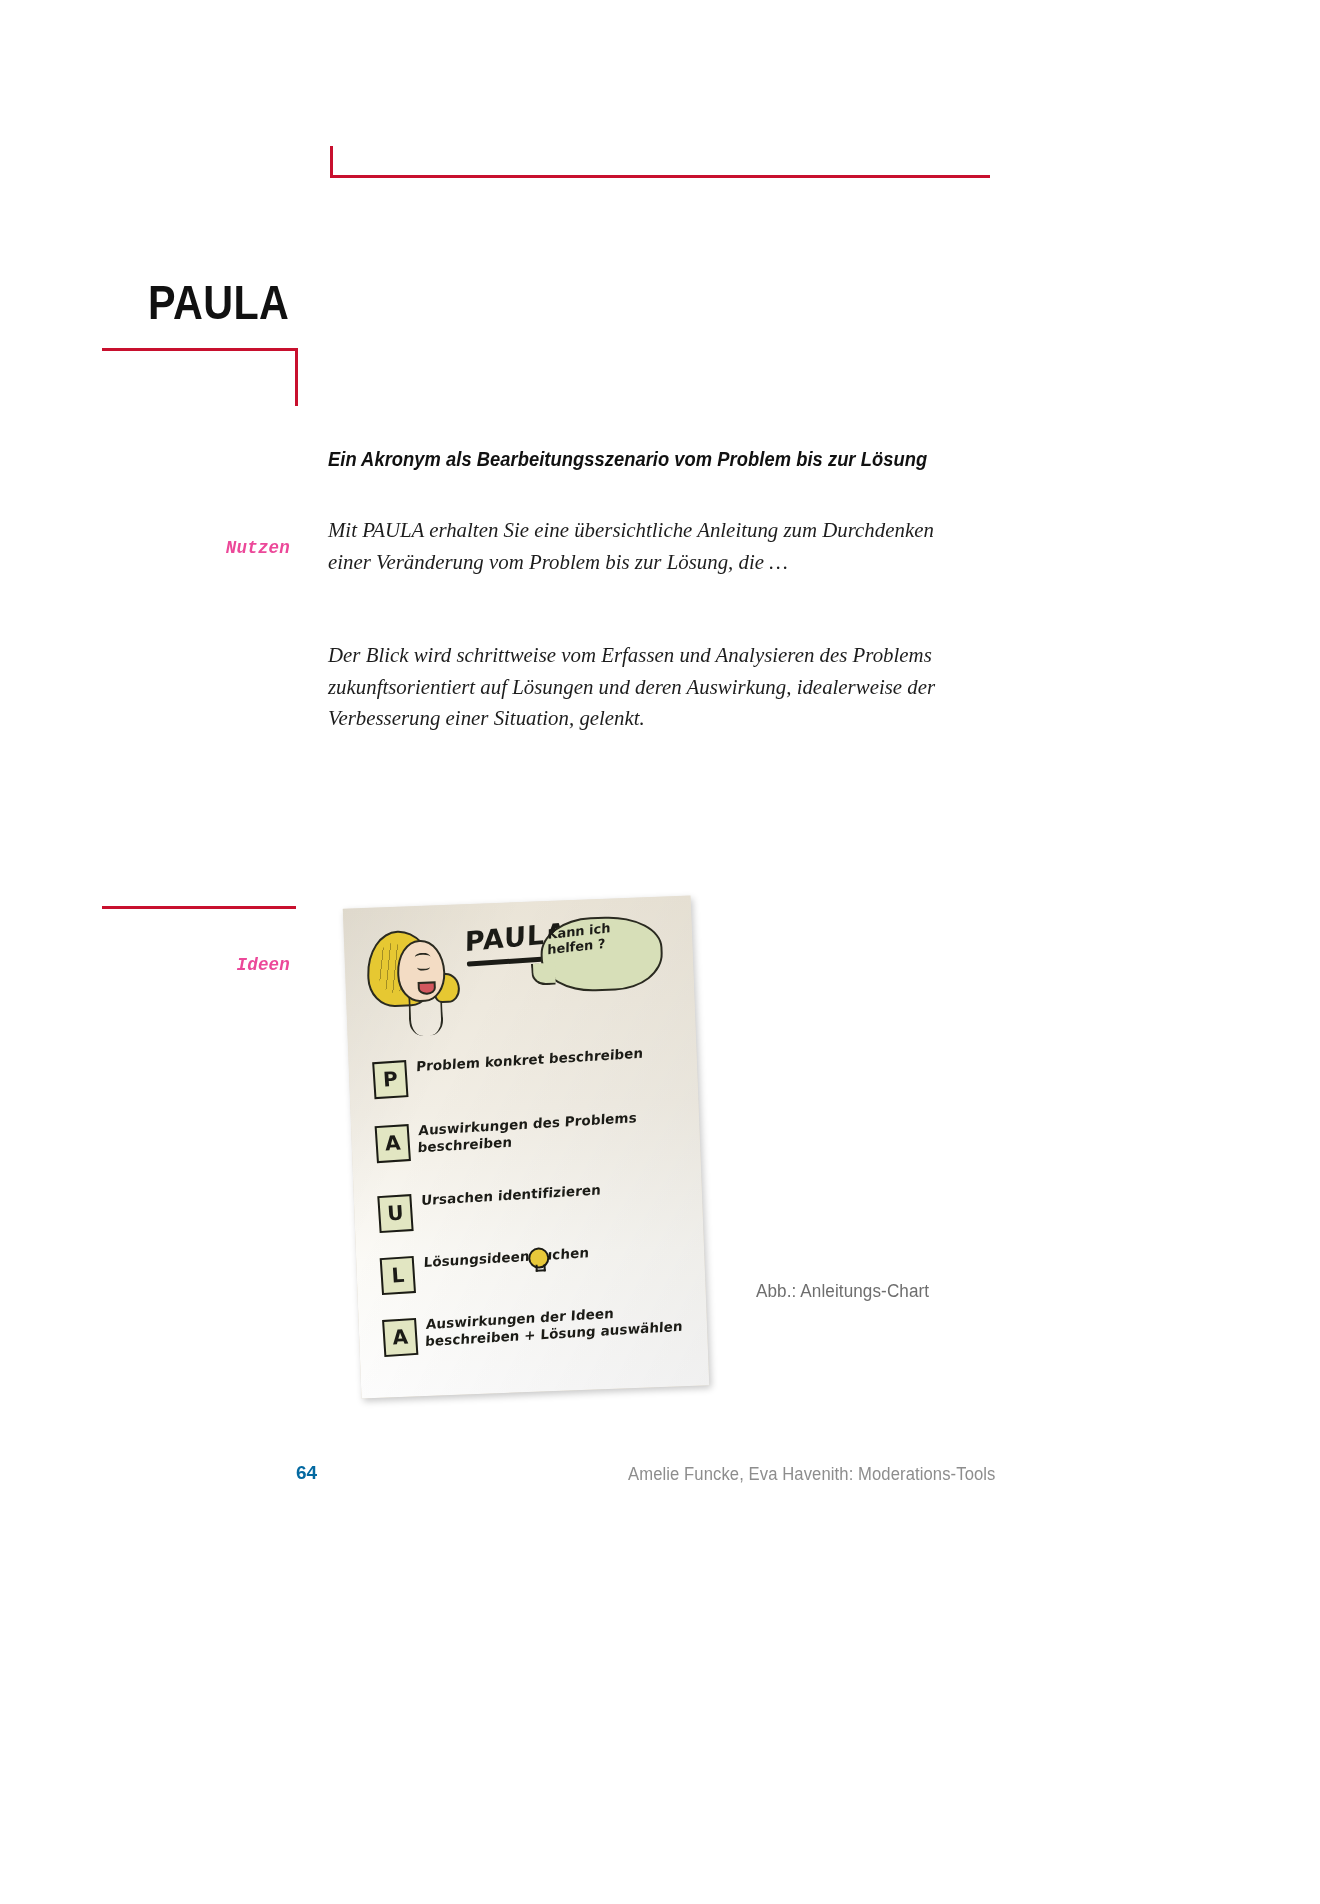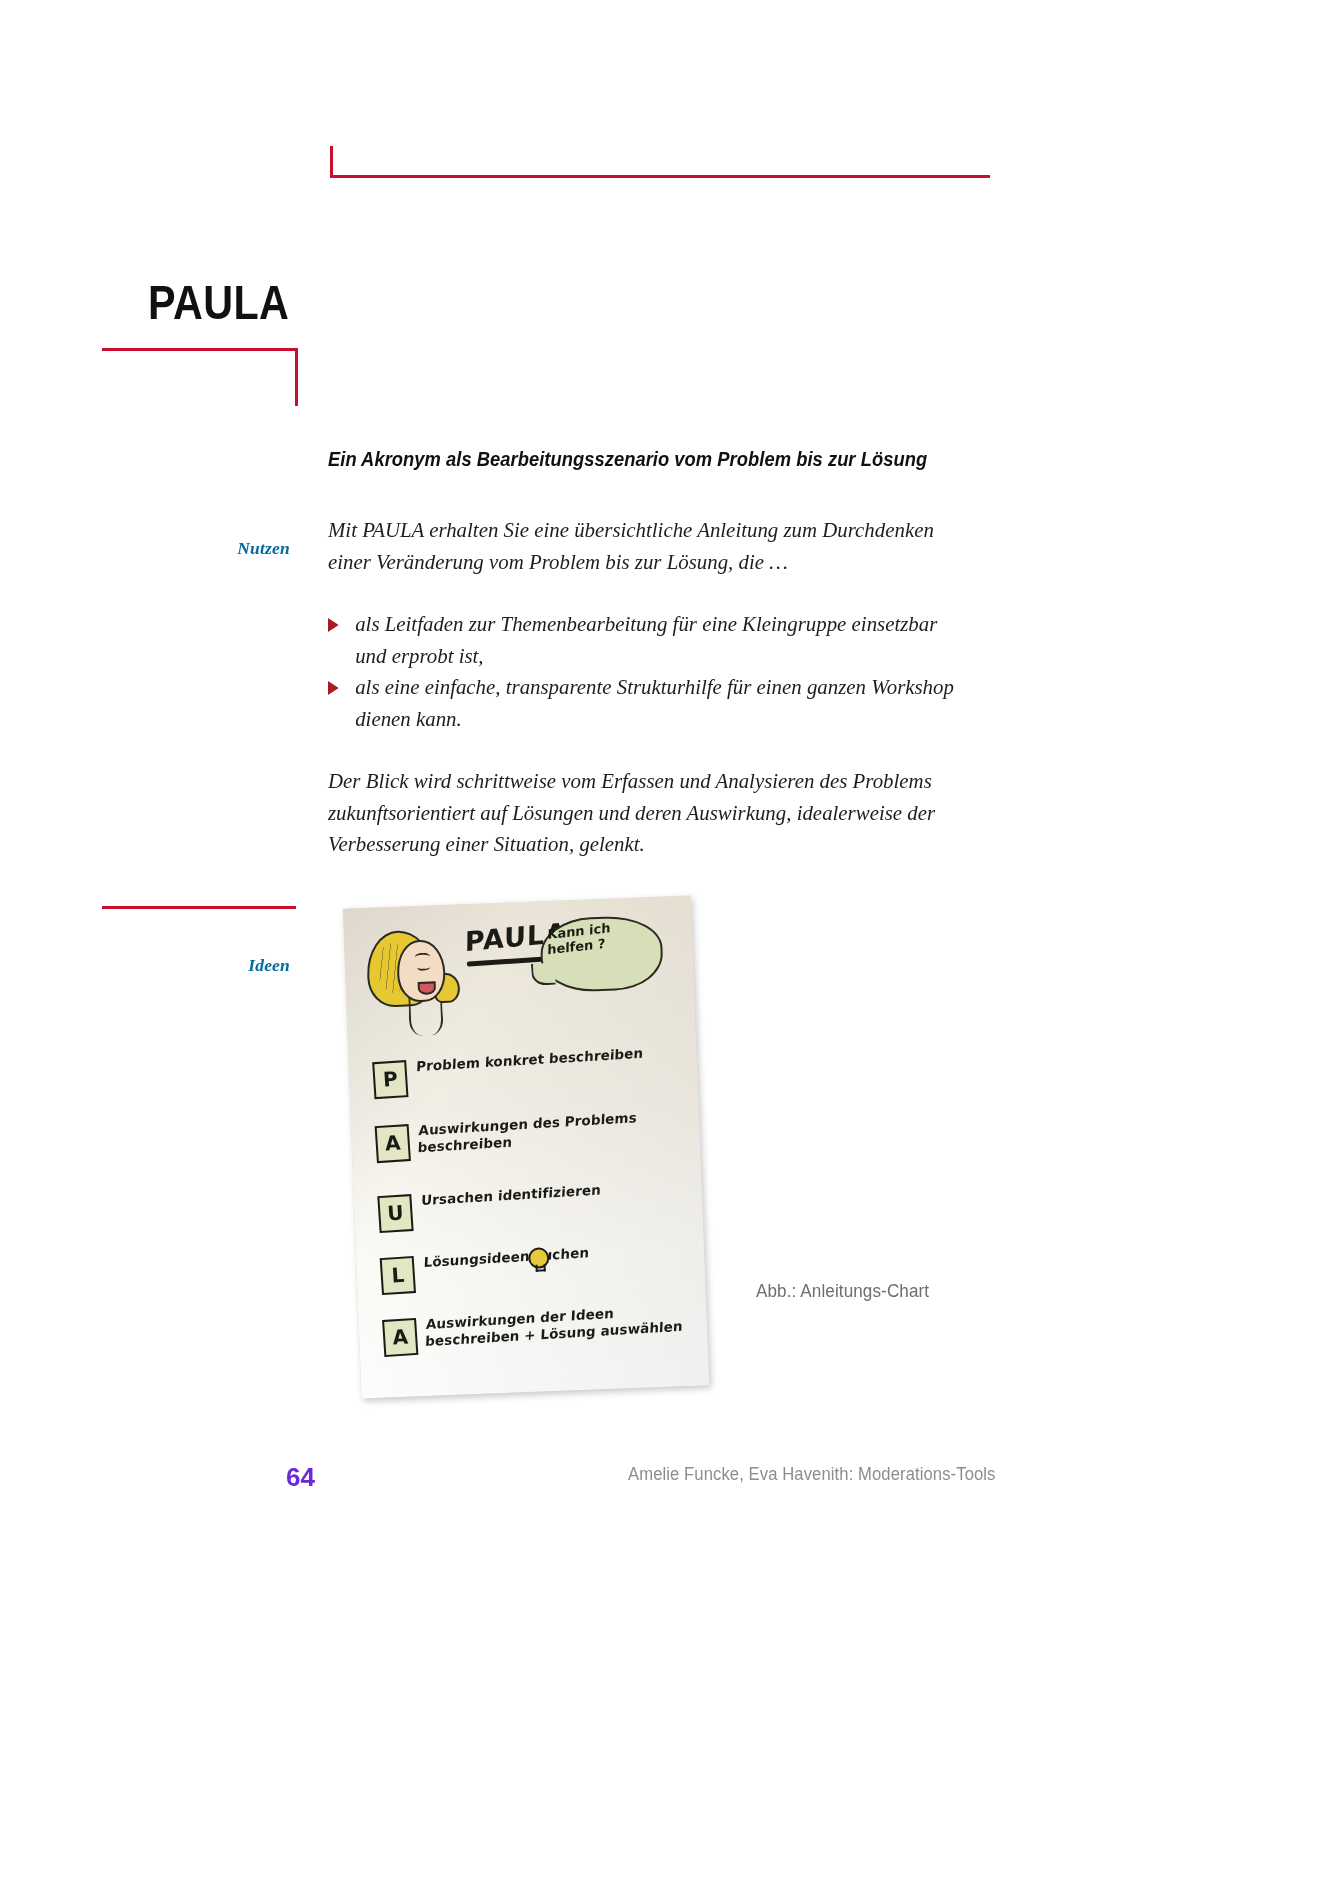--- a/index.html
+++ b/index.html
@@ -117,25 +117,25 @@
     width: 0;
     height: 0;
     border-left: 11px solid #a81b22;
     border-top: 7.5px solid transparent;
     border-bottom: 7.5px solid transparent;
   }
 
   
   .side-label {
     position: absolute;
-    font-family: Liberation Serif, serif;
+    font-family: Liberation Mono, monospace;
     font-weight: bold;
     font-style: italic;
     font-size: 17.5px;
-    color: #0369a1;
+    color: #ec4899;
     text-align: right;
     width: 180px;
     letter-spacing: 0.2px;
   }
   .label-nutzen { left: 110px; top: 538px; }
   .label-aktion { left: 110px; top: 955px; }
 
   
   .figure-wrap {
     position: absolute;
@@ -340,26 +340,26 @@
     font-size: 18px;
     color: #6e6e6e;
     letter-spacing: 0.1px;
     transform: scaleX(0.95);
     transform-origin: left center;
   }
 
   
   .footer-page-number {
     position: absolute;
-    left: 286px;
+    left: 296px;
     top: 1462px;
     font-family: "Liberation Sans Narrow", "Liberation Sans", sans-serif;
     font-weight: bold;
-    font-size: 26px;
-    color: #6d28d9;
+    font-size: 19px;
+    color: #0369a1;
   }
   .footer-attribution {
     position: absolute;
     left: 628px;
     top: 1464px;
     font-family: "Liberation Sans Narrow", "Liberation Sans", sans-serif;
     font-size: 17.5px;
     color: #8d8d8d;
     letter-spacing: 0.1px;
     transform: scaleX(0.95);
@@ -379,30 +379,20 @@
 <div class="side-label label-aktion">Ideen</div>
 
 <div class="content-col">
 
   <h2 class="subheading">Ein Akronym als Bearbeitungsszenario vom Problem bis zur Lösung</h2>
 
   <p class="body-par">Mit PAULA erhalten Sie eine übersichtliche Anleitung zum Durchdenken einer Veränderung vom Problem bis zur Lösung, die …</p>
 
   <div class="par-gap"></div>
 
-  <ul class="bullet-list">
-    <li class="bullet-item">
-      <span class="bullet-arrow"></span>
-      <span>als Leitfaden zur Themenbearbeitung für eine Kleingruppe einsetzbar und erprobt ist,</span>
-    </li>
-    <li class="bullet-item">
-      <span class="bullet-arrow"></span>
-      <span>als eine einfache, transparente Strukturhilfe für einen ganzen Workshop dienen kann.</span>
-    </li>
-  </ul>
 
   <div class="par-gap"></div>
 
   <p class="body-par">Der Blick wird schrittweise vom Erfassen und Analysieren des Problems zukunftsorientiert auf Lösungen und deren Auswirkung, idealerweise der Verbesserung einer Situation, gelenkt.</p>
 
 </div>
 
 <div class="figure-wrap">
   <div class="chart-photo">
     <div class="paper-tint"></div>

